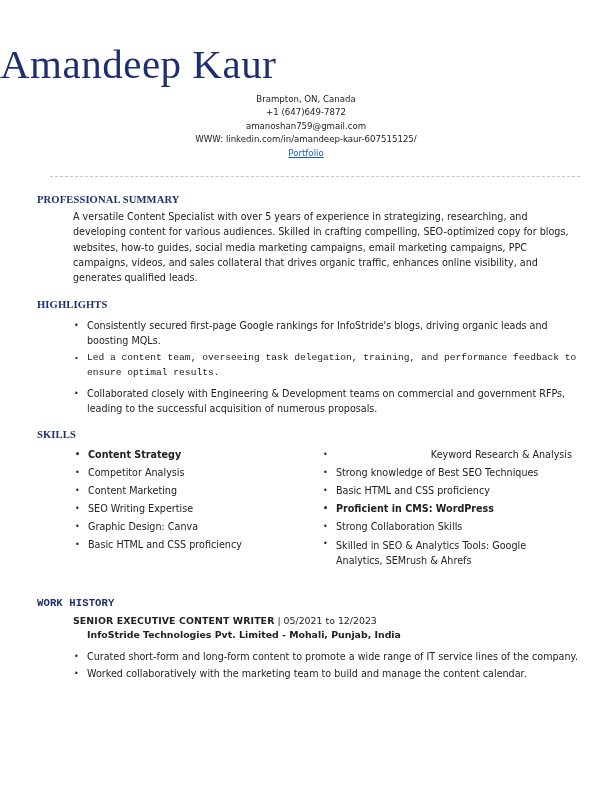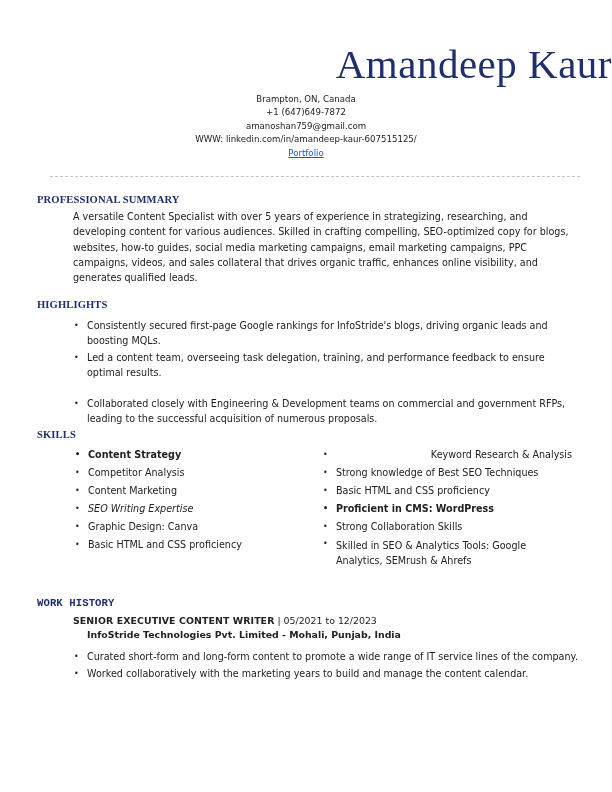--- a/index.html
+++ b/index.html
@@ -1,18 +1,18 @@
 <!DOCTYPE html>
 <html><head>
   <meta charset="utf-8">
   <style>
     html, body { margin: 0; padding: 0; background: #ffffff; }
     body { width: 612px; height: 792px; position: relative; overflow: hidden; color: #222; font-family: "DejaVu Sans", sans-serif; }
     .name {
-      position: absolute; left: 0; right: 0; top: 40px; text-align: right;
+      position: absolute; left: 0; right: 0; top: 40px; text-align: left;
       font-family: "Liberation Serif", "DejaVu Serif", serif; font-size: 41px; color: #1f2f6e; letter-spacing: 0.5px; line-height: 48px;
     }
     .contact { position: absolute; left: 0; right: 0; top: 93px; text-align: center; font-size: 8.6px; line-height: 13.4px; color: #222; }
     .contact .link { color: #1a56c8; text-decoration: underline; }
     .divider { position: absolute; left: 50px; width: 530px; top: 176px; border-top: 1px dashed #c4c4c4; }
     .section-title {
       position: absolute; left: 37px; font-family: "Liberation Serif", "DejaVu Serif", serif; font-weight: bold;
       font-size: 10.6px; color: #1f2f6e; letter-spacing: 0.1px;
     }
     .para { position: absolute; left: 73px; width: 506px; font-size: 9.6px; line-height: 15.3px; color: #222; }
@@ -37,41 +37,41 @@
 </div>
 
 <div class="divider"></div>
 
 <div class="section-title" style="top:194px;">PROFESSIONAL SUMMARY</div>
 <div class="para" style="top:209px;">A versatile Content Specialist with over 5 years of experience in strategizing, researching, and developing content for various audiences. Skilled in crafting compelling, SEO-optimized copy for blogs, websites, how-to guides, social media marketing campaigns, email marketing campaigns, PPC campaigns, videos, and sales collateral that drives organic traffic, enhances online visibility, and generates qualified leads.</div>
 
 <div class="section-title" style="top:299px;">HIGHLIGHTS</div>
 <ul class="bullets" style="left:73px; top:318px; width:506px;">
   <li style="margin-bottom:2px;">Consistently secured first-page Google rankings for InfoStride's blogs, driving organic leads and boosting MQLs.</li>
-  <li style="margin-bottom:16px;">Led a content team, overseeing task delegation, training, and performance feedback to ensure optimal results.</li>
+  <li style="margin-bottom:6px;font-family:Liberation Mono, monospace;">Led a content team, overseeing task delegation, training, and performance feedback to ensure optimal results.</li>
   <li>Collaborated closely with Engineering &amp; Development teams on commercial and government RFPs, leading to the successful acquisition of numerous proposals.</li>
 </ul>
 
 <div class="section-title" style="top:429px;">SKILLS</div>
 <ul class="bullets" style="left:74px; top:446px; width:230px;">
   <li style="line-height:18px;font-weight:bold;">Content Strategy</li>
   <li style="line-height:18px;">Competitor Analysis</li>
   <li style="line-height:18px;">Content Marketing</li>
-  <li style="line-height:18px;font-style:italic;">SEO Writing Expertise</li>
+  <li style="line-height:18px;">SEO Writing Expertise</li>
   <li style="line-height:18px;">Graphic Design: Canva</li>
   <li style="line-height:18px;">Basic HTML and CSS proficiency</li>
 </ul>
 <ul class="bullets" style="left:322px; top:446px; width:250px;">
   <li style="line-height:18px;text-align:right;">Keyword Research &amp; Analysis</li>
   <li style="line-height:18px;">Strong knowledge of Best SEO Techniques</li>
   <li style="line-height:18px;">Basic HTML and CSS proficiency</li>
   <li style="line-height:18px;font-weight:bold;">Proficient in CMS: WordPress</li>
   <li style="line-height:18px;">Strong Collaboration Skills</li>
   <li style="line-height:15px; padding-top:2px;">Skilled in SEO &amp; Analytics Tools: Google Analytics, SEMrush &amp; Ahrefs</li>
 </ul>
 
 <div class="section-title" style="top:597px;font-family:Liberation Mono, monospace;">WORK HISTORY</div>
 <div class="job-title"><b>SENIOR EXECUTIVE CONTENT WRITER</b><span> | 05/2021 to 12/2023</span></div>
 <div class="company">InfoStride Technologies Pvt. Limited - Mohali, Punjab, India</div>
 <ul class="bullets" style="left:73px; top:649px; width:506px;">
   <li style="margin-bottom:2px;">Curated short-form and long-form content to promote a wide range of IT service lines of the company.</li>
-  <li>Worked collaboratively with the marketing years to build and manage the content calendar.</li>
+  <li>Worked collaboratively with the marketing team to build and manage the content calendar.</li>
 </ul>
 
 </body></html>

